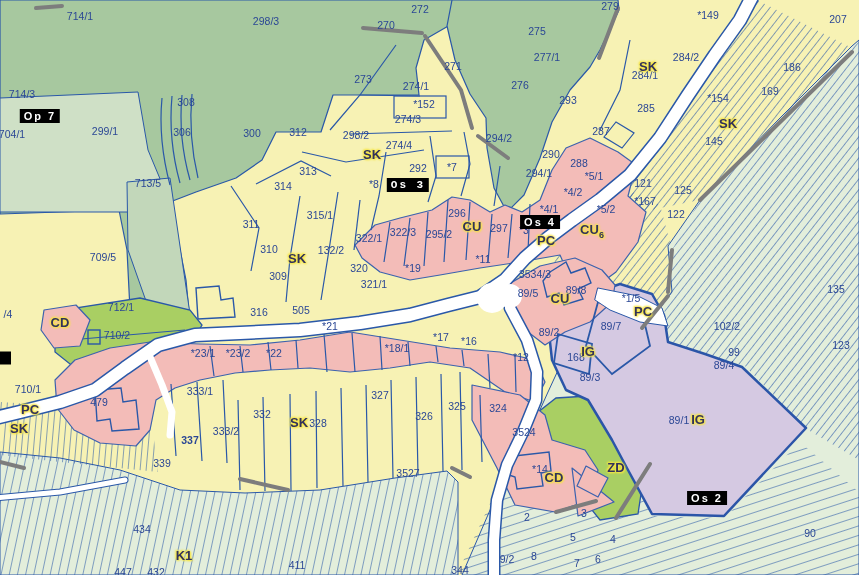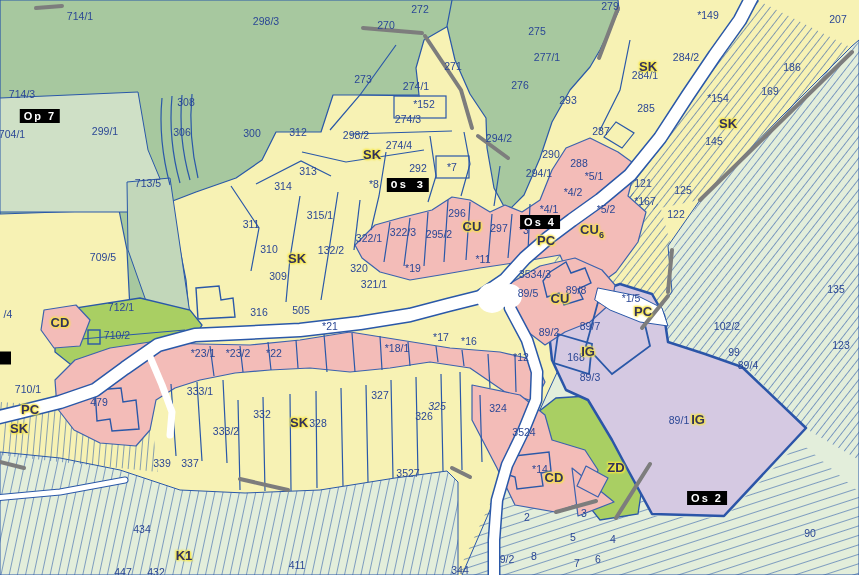--- a/index.html
+++ b/index.html
@@ -197,61 +197,61 @@
       <div class="lbl parcel" style="left: 524px; top: 230px;">*3</div>
       <div class="lbl parcel" style="left: 413px; top: 268px;">*19</div>
       <div class="lbl parcel" style="left: 483px; top: 259px;">*11</div>
       <div class="lbl parcel" style="left: 103px; top: 257px;">709/5</div>
       <div class="lbl parcel" style="left: 121px; top: 307px;">712/1</div>
       <div class="lbl parcel" style="left: 117px; top: 335px;">710/2</div>
       <div class="lbl parcel" style="left: 8px; top: 314px;">/4</div>
       <div class="lbl parcel" style="left: 528px; top: 293px;">89/5</div>
       <div class="lbl parcel" style="left: 576px; top: 290px;">89/8</div>
       <div class="lbl parcel" style="left: 549px; top: 332px;">89/2</div>
-      <div class="lbl parcel" style="left: 590px; top: 326px;">89/7</div>
+      <div class="lbl parcel" style="left: 611px; top: 326px;">89/7</div>
       <div class="lbl parcel" style="left: 631px; top: 298px;">*1/5</div>
       <div class="lbl parcel" style="left: 535px; top: 250px; margin-top: 24px;">3534/3</div>
       <div class="lbl parcel" style="left: 549px; top: 209px;">*4/1</div>
       <div class="lbl parcel" style="left: 573px; top: 192px;">*4/2</div>
       <div class="lbl parcel" style="left: 594px; top: 176px;">*5/1</div>
       <div class="lbl parcel" style="left: 579px; top: 163px;">288</div>
       <div class="lbl parcel" style="left: 551px; top: 154px;">290</div>
       <div class="lbl parcel" style="left: 539px; top: 173px;">294/1</div>
       <div class="lbl parcel" style="left: 499px; top: 138px;">294/2</div>
       <div class="lbl parcel" style="left: 606px; top: 209px;">*5/2</div>
       <div class="lbl parcel" style="left: 643px; top: 183px;">121</div>
       <div class="lbl parcel" style="left: 683px; top: 190px;">125</div>
       <div class="lbl parcel" style="left: 645px; top: 201px;">*167</div>
       <div class="lbl parcel" style="left: 676px; top: 214px;">122</div>
       <div class="lbl parcel" style="left: 836px; top: 289px;">135</div>
       <div class="lbl parcel" style="left: 727px; top: 326px;">102/2</div>
       <div class="lbl parcel" style="left: 734px; top: 352px;">99</div>
-      <div class="lbl parcel" style="left: 724px; top: 365px; margin-left: 24px;">89/4</div>
+      <div class="lbl parcel" style="left: 724px; top: 365px;">89/4</div>
       <div class="lbl parcel" style="left: 841px; top: 345px;">123</div>
       <div class="lbl parcel" style="left: 576px; top: 357px;">168</div>
       <div class="lbl parcel" style="left: 590px; top: 377px;">89/3</div>
       <div class="lbl parcel" style="left: 521px; top: 357px;">*12</div>
       <div class="lbl parcel" style="left: 469px; top: 341px;">*16</div>
       <div class="lbl parcel" style="left: 441px; top: 337px;">*17</div>
       <div class="lbl parcel" style="left: 397px; top: 348px;">*18/1</div>
       <div class="lbl parcel" style="left: 330px; top: 326px;">*21</div>
       <div class="lbl parcel" style="left: 274px; top: 353px;">*22</div>
       <div class="lbl parcel" style="left: 238px; top: 353px;">*23/2</div>
       <div class="lbl parcel" style="left: 203px; top: 353px;">*23/1</div>
       <div class="lbl parcel" style="left: 28px; top: 389px;">710/1</div>
       <div class="lbl parcel" style="left: 99px; top: 402px;">479</div>
       <div class="lbl parcel" style="left: 200px; top: 391px;">333/1</div>
       <div class="lbl parcel" style="left: 226px; top: 431px;">333/2</div>
       <div class="lbl parcel" style="left: 262px; top: 414px;">332</div>
       <div class="lbl parcel" style="left: 162px; top: 463px;">339</div>
-      <div class="lbl parcel" style="left: 190px; top: 463px;">337</div>
+      <div class="lbl parcel" style="left: 190px; top: 440px; font-weight: bold;">337</div>
       <div class="lbl parcel" style="left: 318px; top: 423px;">328</div>
       <div class="lbl parcel" style="left: 380px; top: 395px;">327</div>
       <div class="lbl parcel" style="left: 424px; top: 416px;">326</div>
-      <div class="lbl parcel" style="left: 437px; top: 406px; font-style: italic;">325</div>
+      <div class="lbl parcel" style="left: 457px; top: 406px;">325</div>
       <div class="lbl parcel" style="left: 498px; top: 408px;">324</div>
       <div class="lbl parcel" style="left: 524px; top: 432px;">3524</div>
       <div class="lbl parcel" style="left: 540px; top: 469px;">*14</div>
       <div class="lbl parcel" style="left: 408px; top: 473px;">3527</div>
       <div class="lbl parcel" style="left: 527px; top: 517px;">2</div>
       <div class="lbl parcel" style="left: 584px; top: 513px;">3</div>
       <div class="lbl parcel" style="left: 573px; top: 537px;">5</div>
       <div class="lbl parcel" style="left: 613px; top: 539px;">4</div>
       <div class="lbl parcel" style="left: 507px; top: 559px;">9/2</div>
       <div class="lbl parcel" style="left: 534px; top: 556px;">8</div>

